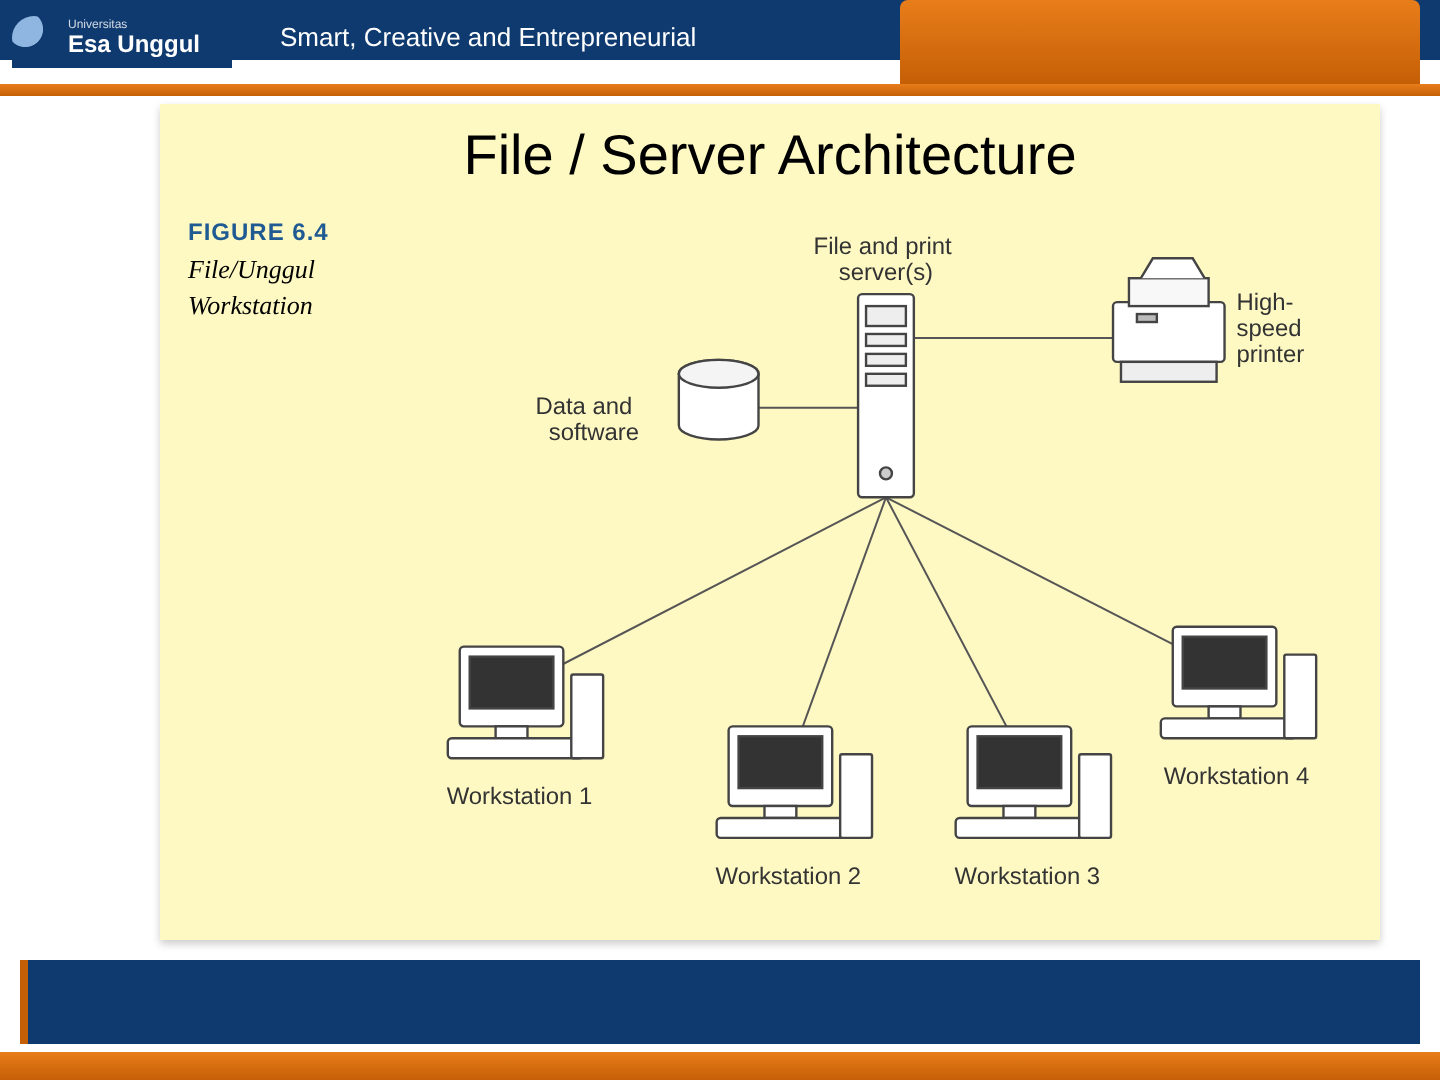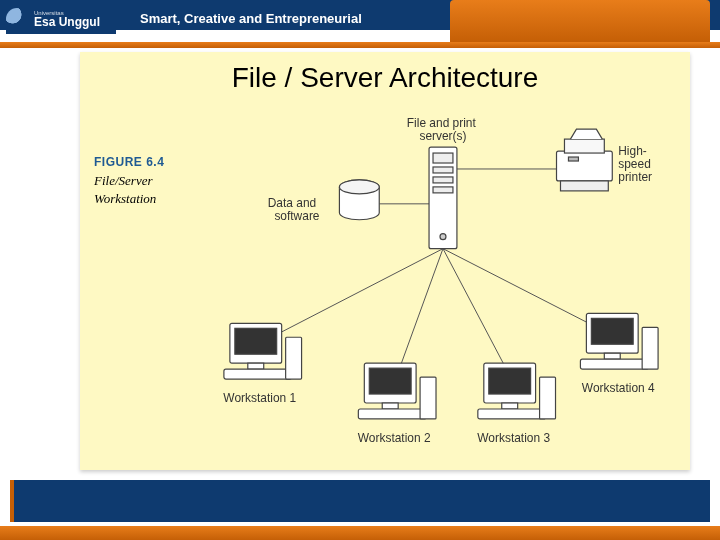--- a/index.html
+++ b/index.html
@@ -28,21 +28,21 @@
     width: 22px; height: 22px; border-radius: 50%;
     background: radial-gradient(circle at 30% 30%, #8fb6e0 0 40%, #0e3a6f 42% 100%);
   }
   .header .logo-text {
     color: #fff; font-size: 10px; line-height: 1;
   }
   .header .logo-text .u { font-size: 6px; display: block; opacity: .8; }
   .header .logo-text .name { font-weight: 700; font-size: 12px; }
   .header .tagline {
     position: absolute; left: 140px; top: 11px;
-    color: #fff; font-size: 13px; font-weight: 700; text-align: center;
+    color: #fff; font-size: 13px; font-weight: 400; text-align: center;
   }
   .orange-strip {
     position: absolute; top: 42px; left: 0; right: 0; height: 6px;
     background: linear-gradient(#e87d1a, #c55f06);
   }
   .orange-tab {
     position: absolute; right: 10px; top: 0; width: 260px; height: 42px;
     background: linear-gradient(#e87d1a, #c55f06);
     border-top-left-radius: 4px; border-top-right-radius: 4px;
   }
@@ -61,21 +61,21 @@
 
   
   .figlabel {
     position: absolute; left: 14px; top: 56px; width: 120px;
     font-family: Georgia, 'Times New Roman', serif;
     font-size: 13px; line-height: 1.35;
   }
   .figlabel .fignum {
     color: #1f5a93; font-weight: 700;
     font-family: Arial, sans-serif;
-    font-size: 12px; letter-spacing: .5px; margin-top: 46px;
+    font-size: 12px; letter-spacing: .5px;
   }
   .figlabel .figname { font-style: italic; margin-top: 2px; }
 
   
   .diagram {
     position: absolute;
     left: 120px; top: 55px; right: 12px; bottom: 10px;
   }
   .diagram svg { width: 100%; height: 100%; }
   .dlabel {
@@ -109,21 +109,21 @@
   <div class="tagline">Smart, Creative and Entrepreneurial</div>
 </div>
 <div class="orange-strip"></div>
 
 <div class="card">
   <div class="title">File / Server Architecture</div>
 
   <div class="figlabel">
     <div class="fignum">FIGURE 6.4</div>
     <div class="figname">
-      <span>File/Server</span><br>
+      <span>File/Unggul</span><br>
       <span>Workstation</span>
     </div>
   </div>
 
   <div class="diagram">
     <svg viewBox="0 0 480 350">
 
       <g stroke="#555" stroke-width="1" fill="none">
 
         <line x1="230" y1="95" x2="180" y2="95"></line>

